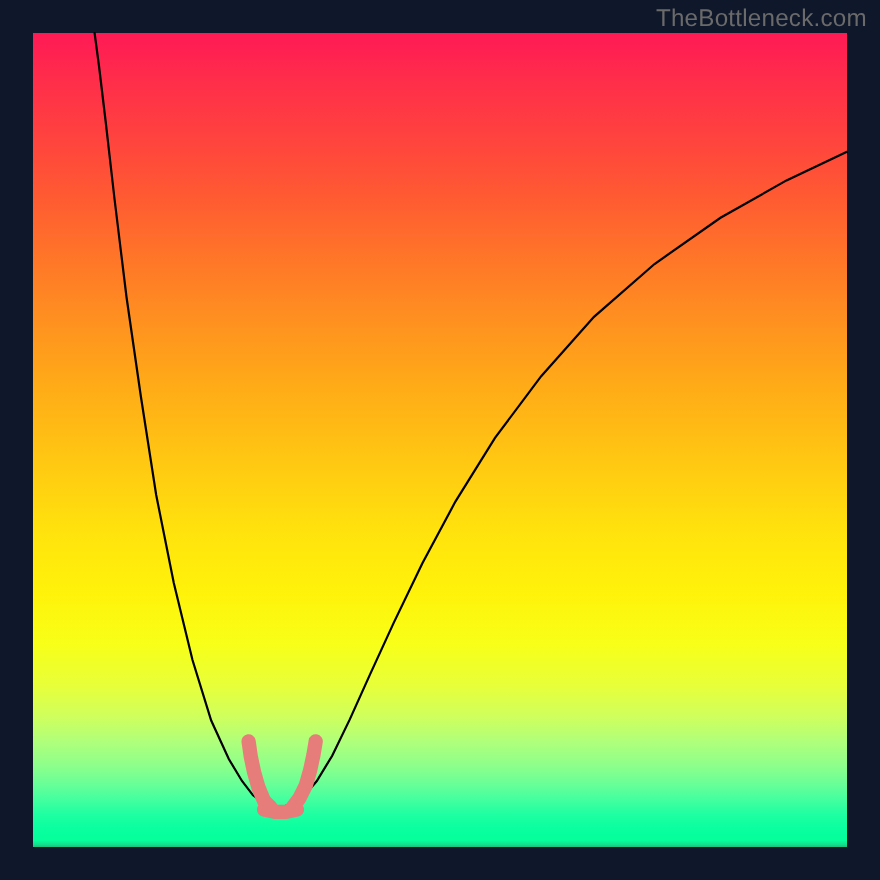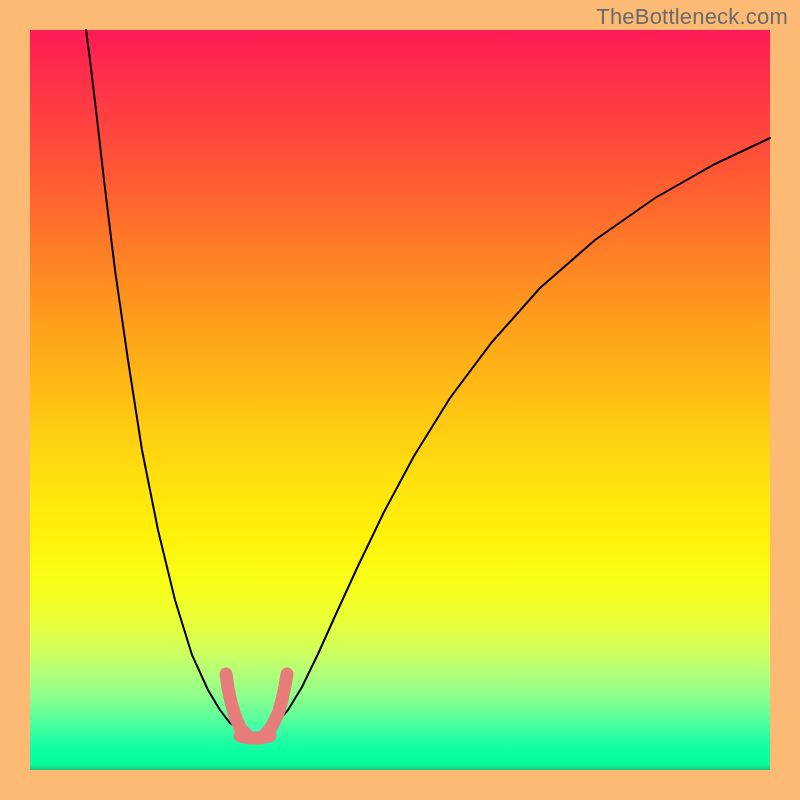--- a/index.html
+++ b/index.html
@@ -8,21 +8,21 @@
     width: 800px;
     height: 800px;
     background: #000;
     overflow: hidden;
     font-family: Arial, Helvetica, sans-serif;
   }
   .frame {
     position: relative;
     width: 800px;
     height: 800px;
-    background: #fdba74;
+    background: #0f172a;
   }
   .plot-area {
     position: absolute;
     left: 30px;
     top: 30px;
     width: 740px;
     height: 740px;
     background: linear-gradient(
       to bottom,
       #ff1a55 0%,

